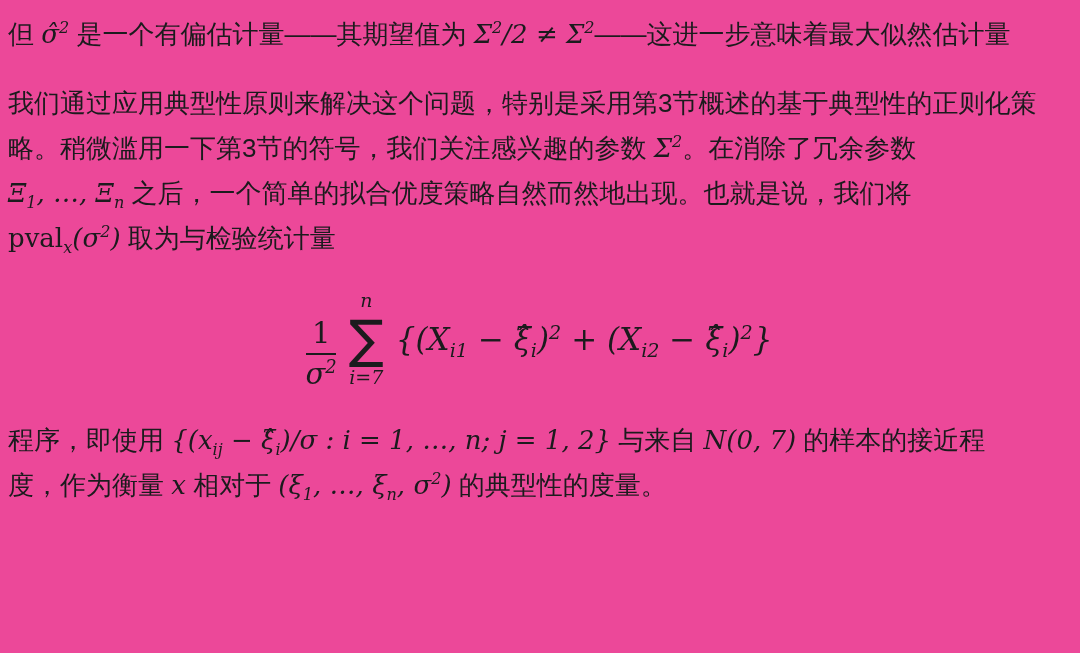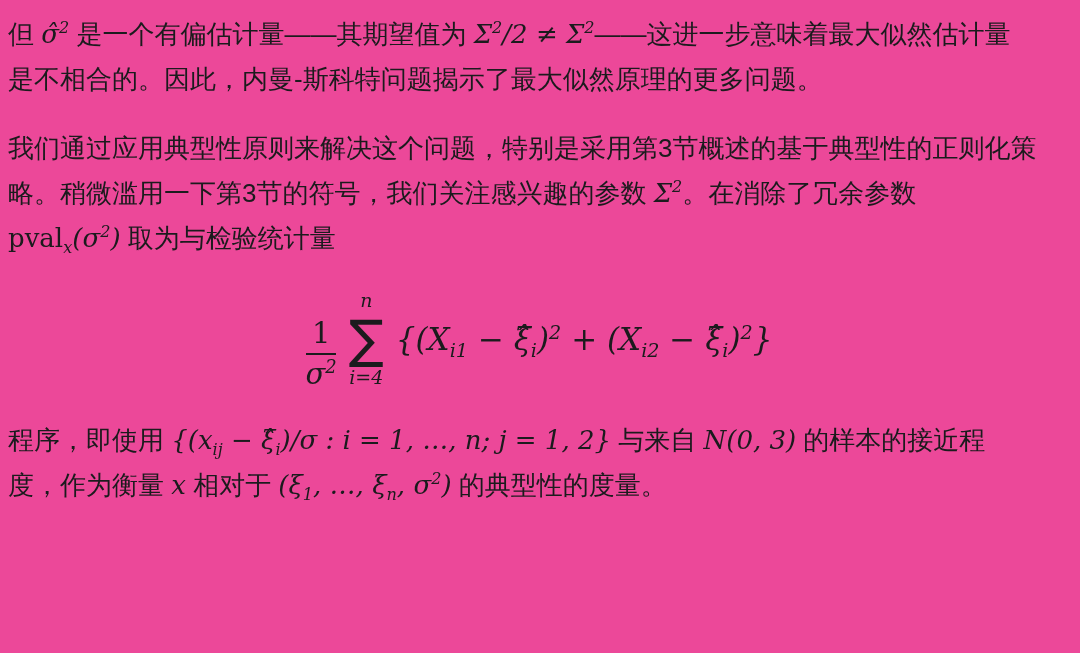--- a/index.html
+++ b/index.html
@@ -73,40 +73,40 @@
     padding: 2px 0;
   }
 </style>
 </head>
 <body>
 
 <div class="page">
 
   <div class="para">
       <span class="line"><span class="seg-t">但 </span><span class="math">σ̂<sup>2</sup></span><span class="seg-t"> 是一个有偏估计量——其期望值为 </span><span class="math">Σ<sup>2</sup>/2 ≠ Σ<sup>2</sup></span><span class="seg-t">——这进一步意味着最大似然估计量</span></span>
-      <span class="line"><span class="seg-t">是不相合的。因此，内曼-斯科特问题揭示了最大似然原理的更多问题。</span></span>
     </div>
 
   <div class="para">
       <span class="line"><span class="seg-t">我们通过应用典型性原则来解决这个问题，特别是采用第3节概述的基于典型性的正则化策</span></span>
       <span class="line"><span class="seg-t">略。稍微滥用一下第3节的符号，我们关注感兴趣的参数 </span><span class="math">Σ<sup>2</sup></span><span class="seg-t">。在消除了冗余参数</span></span>
+      <span class="line"><span class="math">Ξ<sub>1</sub>, …, Ξ<sub>n</sub></span><span class="seg-t"> 之后，一个简单的拟合优度策略自然而然地出现。也就是说，我们将</span></span>
       <span class="line"><span class="math-rm">pval</span><span class="math"><sub>x</sub>(σ<sup>2</sup>)</span><span class="seg-t"> 取为与检验统计量</span></span>
     </div>
 
   <div class="formula-row">
     <span class="frac">
       <span class="num math-rm">1</span>
       <span class="den math">σ<sup>2</sup></span>
     </span>
     <span class="sum">
       <span class="sum-limit math">n</span>
       <span class="sum-sym">∑</span>
-      <span class="sum-limit math">i=4</span>
+      <span class="sum-limit math">i=7</span>
     </span>
     <span class="math">{(X<sub>i1</sub> − ξ̂<sub>i</sub>)<sup>2</sup> + (X<sub>i2</sub> − ξ̂<sub>i</sub>)<sup>2</sup>}</span>
   </div>
 
   <div class="para">
-      <span class="line"><span class="seg-t">程序，即使用 </span><span class="math">{(x<sub>ij</sub> − ξ̂<sub>i</sub>)/σ : i = 1, …, n; j = 1, 2}</span><span class="seg-t"> 与来自 </span><span class="math">N(0, 3)</span><span class="seg-t"> 的样本的接近程</span></span>
+      <span class="line"><span class="seg-t">程序，即使用 </span><span class="math">{(x<sub>ij</sub> − ξ̂<sub>i</sub>)/σ : i = 1, …, n; j = 1, 2}</span><span class="seg-t"> 与来自 </span><span class="math">N(0, 7)</span><span class="seg-t"> 的样本的接近程</span></span>
       <span class="line"><span class="seg-t">度，作为衡量 </span><span class="math">x</span><span class="seg-t"> 相对于 </span><span class="math">(ξ<sub>1</sub>, …, ξ<sub>n</sub>, σ<sup>2</sup>)</span><span class="seg-t"> 的典型性的度量。</span></span>
     </div>
 
 </div>
 
 </body></html>

